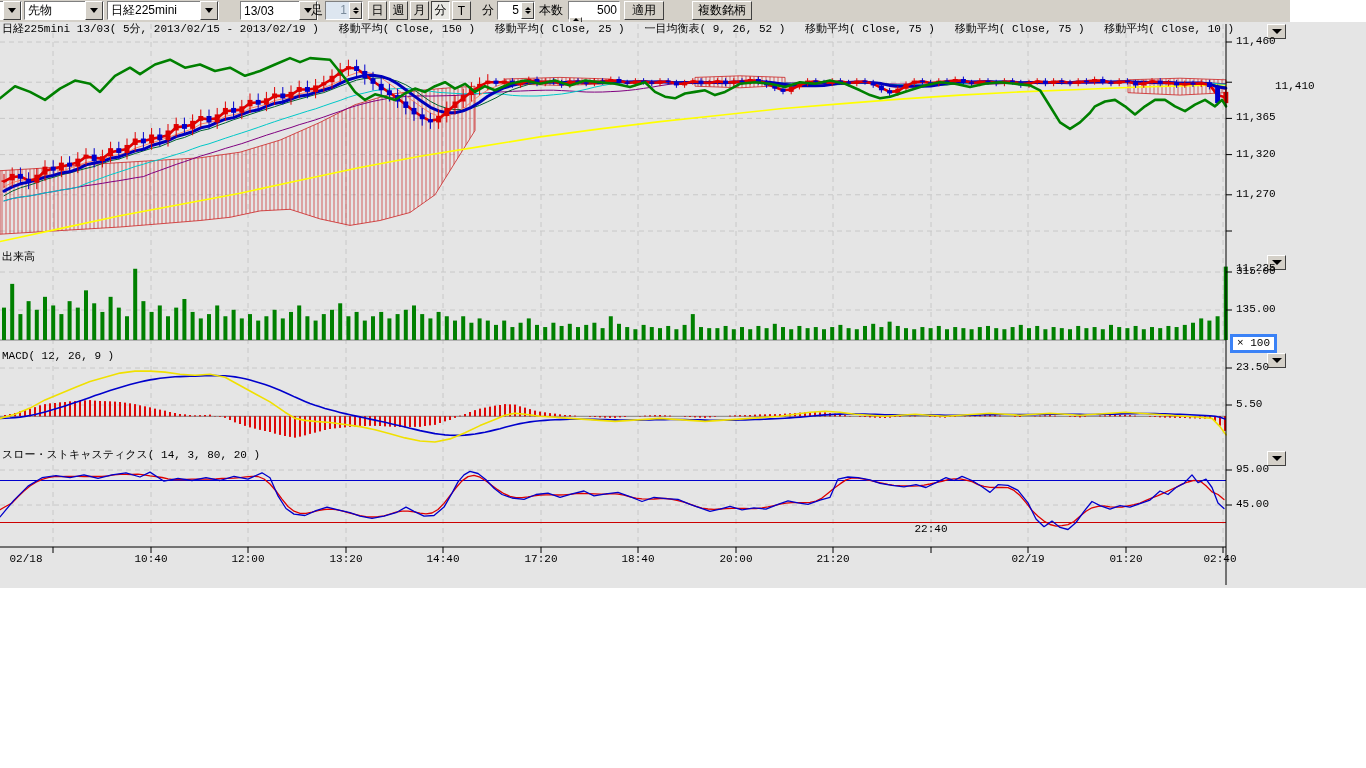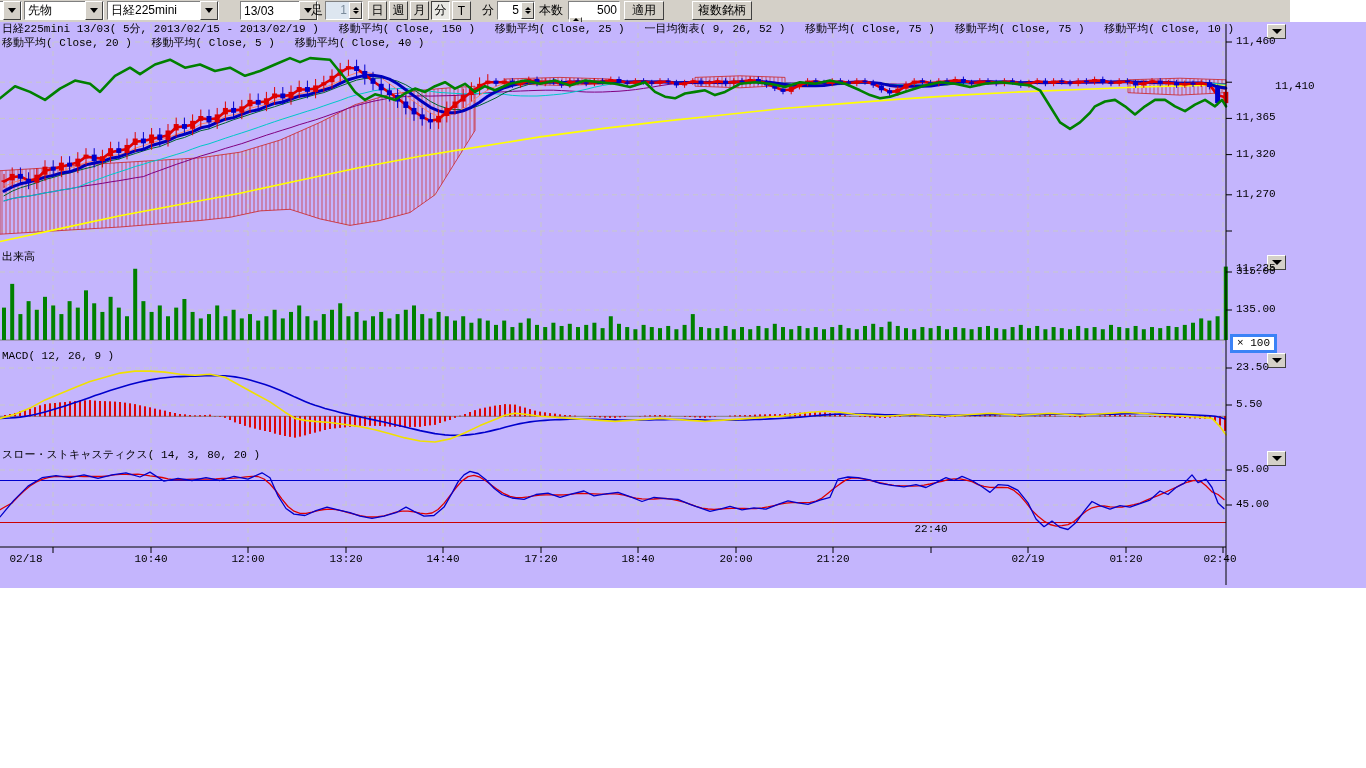--- a/index.html
+++ b/index.html
@@ -23,21 +23,21 @@
   .spin.dis .sval{color:#7a8a9a;}
   .spintri{width:11px;background:#d4d0c8;border:1px solid;border-color:#ffffff #404040 #404040 #ffffff;
     display:flex;flex-direction:column;align-items:center;justify-content:center;gap:1px;}
   .spintri i{display:block;width:0;height:0;border-left:3px solid transparent;border-right:3px solid transparent;}
   .spintri .up{border-bottom:3px solid #000;}
   .spintri .dn{border-top:3px solid #000;}
   .btn{background:#d4d0c8;border:1px solid;border-color:#ffffff #404040 #404040 #ffffff;
     display:flex;align-items:center;justify-content:center;font-size:12px;color:#000;}
   .btn.pressed{border-color:#404040 #ffffff #ffffff #404040;background:#e8e8e4;}
   
-  #chart{position:absolute;left:0;top:22px;width:1366px;height:566px;background:#c4b5fd;}
+  #chart{position:absolute;left:0;top:22px;width:1366px;height:566px;background:#e5e5e5;}
   #chart-svg{position:absolute;left:0;top:0;}
   .ov{position:absolute;font-family:"Liberation Mono","DejaVu Sans Mono",monospace;
     font-size:11px;color:#000;white-space:pre;line-height:13px;}
   .ticklab{position:absolute;font-family:"Liberation Mono","DejaVu Sans Mono",monospace;
     font-size:11px;color:#000;white-space:nowrap;}
   .timelab{transform:translateX(-50%);}
   .axbtn{position:absolute;width:17px;height:13px;background:#d4d0c8;border:1px solid;
     border-color:#ffffff #404040 #404040 #ffffff;display:flex;align-items:center;justify-content:center;}
   .axbtn .tri{border-left-width:5px;border-right-width:5px;border-top-width:5px;}
   .multbox{position:absolute;border:3px solid #3b82f6;background:#fff;
@@ -1074,21 +1074,20 @@
       <line x1="1226" y1="209" x2="1232" y2="209" stroke="#000000" stroke-width="1"></line>
       <line x1="1226" y1="250" x2="1232" y2="250" stroke="#000000" stroke-width="1"></line>
       <line x1="1226" y1="288" x2="1232" y2="288" stroke="#000000" stroke-width="1"></line>
       <line x1="1226" y1="346" x2="1232" y2="346" stroke="#000000" stroke-width="1"></line>
       <line x1="1226" y1="383" x2="1232" y2="383" stroke="#000000" stroke-width="1"></line>
       <line x1="1226" y1="448" x2="1232" y2="448" stroke="#000000" stroke-width="1"></line>
       <line x1="1226" y1="483" x2="1232" y2="483" stroke="#000000" stroke-width="1"></line>
     </svg>
 
   <div class="ov" style="left:2px;top:1px;">日経225mini 13/03( 5分, 2013/02/15 - 2013/02/19 )   移動平均( Close, 150 )   移動平均( Close, 25 )   一目均衡表( 9, 26, 52 )   移動平均( Close, 75 )   移動平均( Close, 75 )   移動平均( Close, 10 )</div>
-  <div class="ov" style="left:2px;top:15px;">移動平均( Close, 20 )   移動平均( Close, 5 )   移動平均( Close, 40 )</div>
 
   <div class="ov" style="left:2px;top:229px;">出来高</div>
   <div class="ov" style="left:2px;top:328px;">MACD( 12, 26, 9 )</div>
   <div class="ov" style="left:2px;top:427px;">スロー・ストキャスティクス( 14, 3, 80, 20 )</div>
 
   <div class="multbox" style="left:1230px;top:312px;">× 100</div>
 
   <div class="axbtn" style="left:1267px;top:2px;">
       <span class="tri"></span>
     </div>

